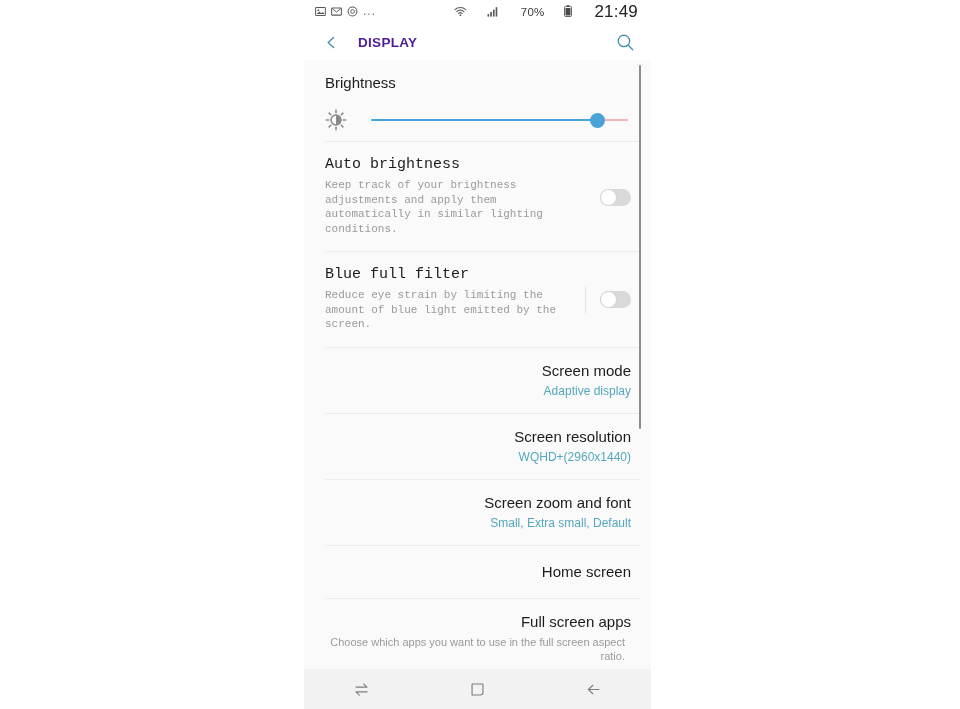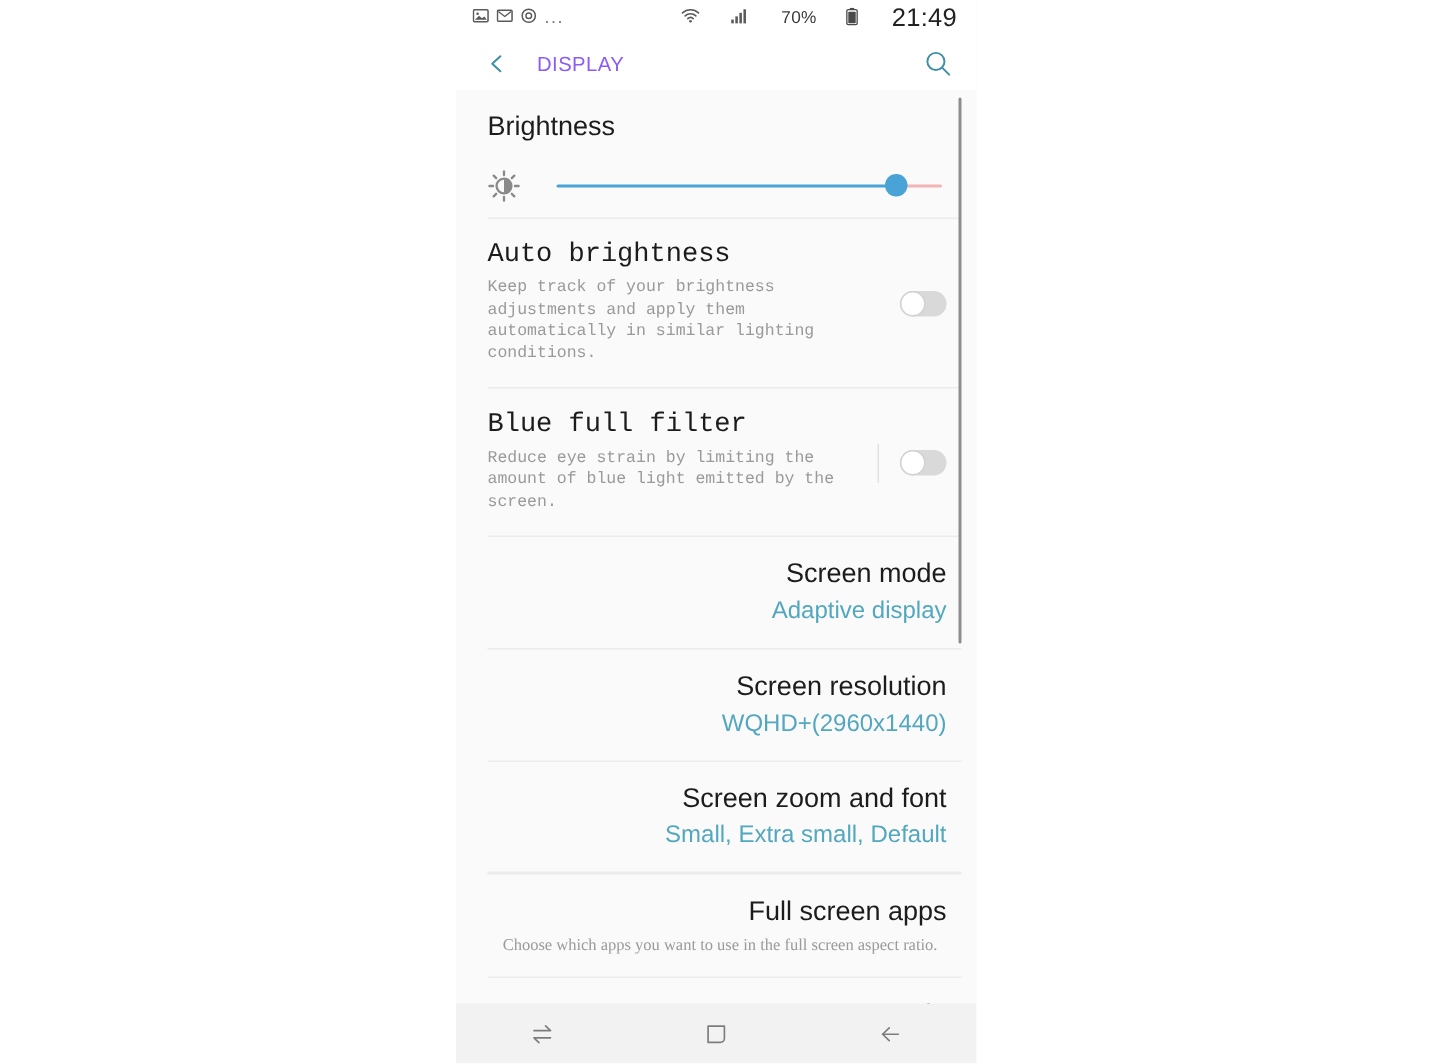--- a/index.html
+++ b/index.html
@@ -53,22 +53,22 @@
     padding:0 14px 0 16px;
     position:relative;
   }
   .back-btn {
     width:22px; height:22px;
     display:flex; align-items:center; justify-content:center;
     cursor:pointer;
   }
   .page-title {
     font-size:13.5px;
-    font-weight:normal;
-    color:#8b5cf6;
+    font-weight:bold;
+    color:#4c1d95;
     letter-spacing:.3px;
     margin-left:16px;
   }
   .search-btn {
     margin-left:auto;
     width:24px; height:24px;
     display:flex; align-items:center; justify-content:center;
     cursor:pointer;
   }
 
@@ -91,26 +91,26 @@
     background:#8d8d8d;
     border-radius:1px;
   }
 
   
   .row {
     position:relative;
     padding:0 20px 0 21px;
   }
   .row-title {
-    font-size:18px;
+    font-size:15px;
     color:#1c1c1c;
     line-height:1.2;
   }
   .row-sub {
-    font-size:16px;
+    font-size:12px;
     color:#53a7be;
     margin-top:4px;
     line-height:1.25;
   }
   .row-desc {
     font-size:11px;
     color:#9a9a9a;
     margin-top:4px;
     line-height:1.32;
     max-width:253px;
@@ -361,25 +361,28 @@
         <div class="row-sub">WQHD+(2960x1440)</div>
       </div>
       <div class="divider"></div>
 
       <div class="row plain-row">
         <div class="row-title">Screen zoom and font</div>
         <div class="row-sub">Small, Extra small, Default</div>
       </div>
       <div class="divider"></div>
 
+      <div class="row plain-row" style="padding-top:17px;padding-bottom:17px;">
+        <div class="row-title">Home screen</div>
+      </div>
       <div class="divider"></div>
 
       <div class="row plain-row">
         <div class="row-title">Full screen apps</div>
-        <div class="row-desc" style="max-width:300px;font-family:Liberation Serif, serif;">Choose which apps you want to use in the full screen aspect ratio.</div>
+        <div class="row-desc" style="max-width:300px;">Choose which apps you want to use in the full screen aspect ratio.</div>
       </div>
       <div class="divider"></div>
 
       <div class="row plain-row">
         <div class="row-title">Easy mode</div>
         <div class="row-sub">Disabled</div>
       </div>
       <div class="divider"></div>
 
       <div class="row plain-row">

